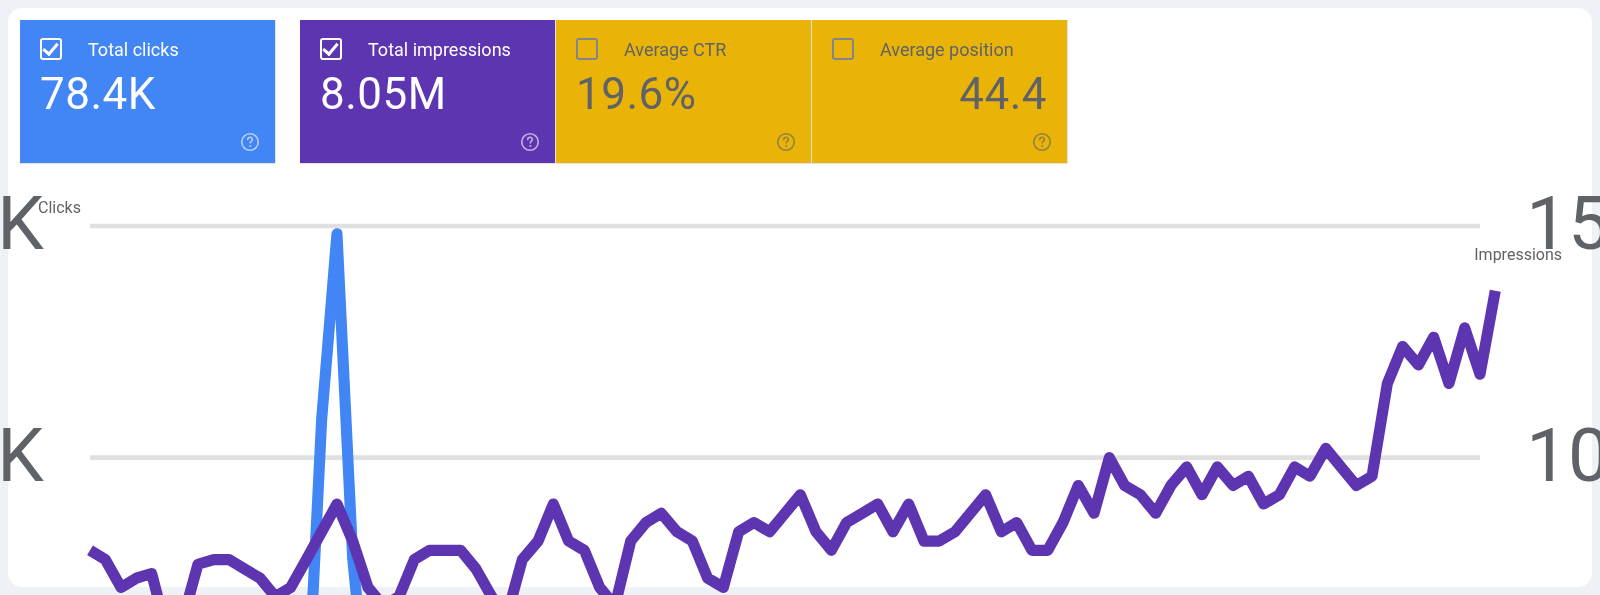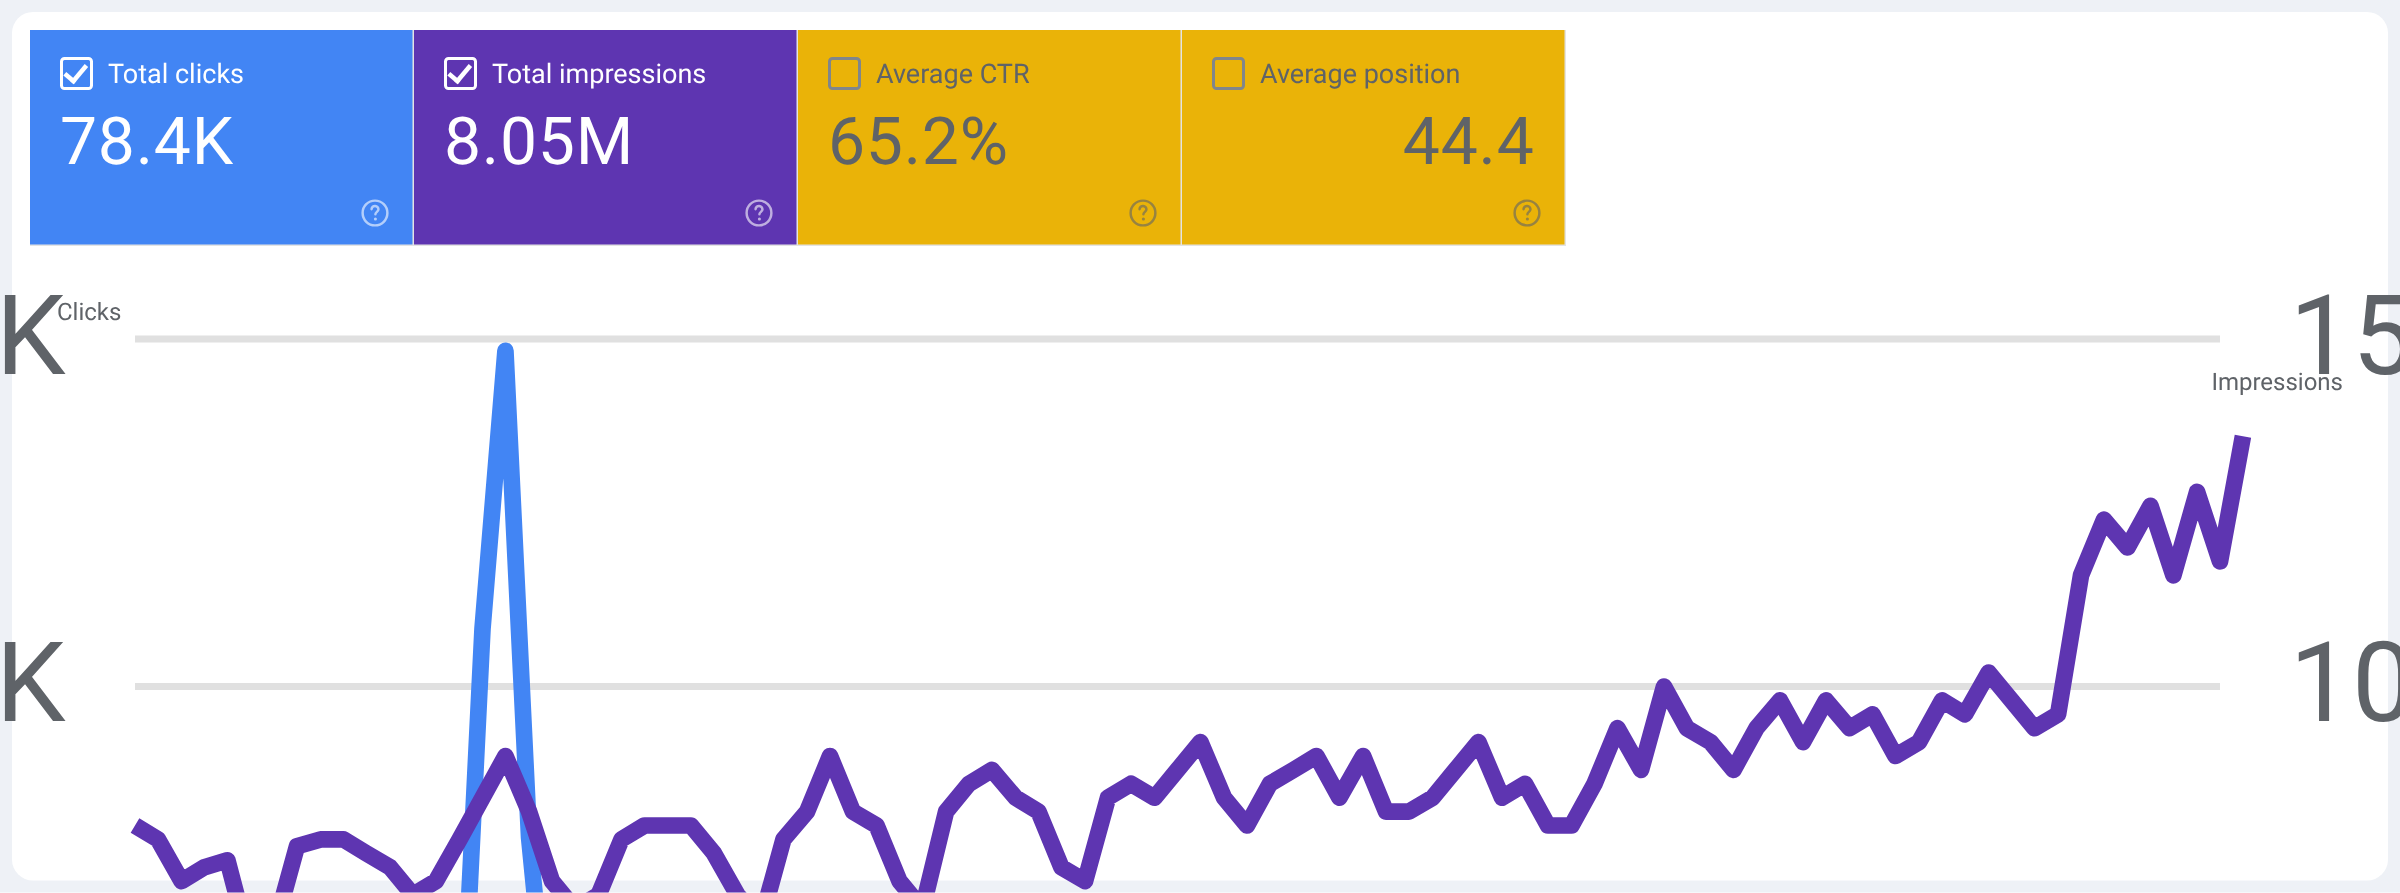--- a/index.html
+++ b/index.html
@@ -33,21 +33,21 @@
     padding: 18px 20px 0 20px;
     border-right: 1px solid #e3e3e3;
     border-bottom: 1px solid #e3e3e3;
     cursor: pointer;
     background: #eab308;
   }
   .tile:last-child { border-right: 1px solid #e3e3e3; text-align: right; }
   .tile .row1 {
     display: flex;
     align-items: center;
-    gap: 10px;
+    gap: 26px;
     margin-bottom: 8px;
   }
   .tile .chk {
     width: 22px; height: 22px;
     border: 2px solid #80868B;
     border-radius: 3px;
     display: inline-flex;
     align-items: center;
     justify-content: center;
     flex: 0 0 auto;
@@ -72,20 +72,21 @@
     bottom: 10px;
     width: 22px; height: 22px;
     color: rgba(95,99,104,0.6);
     cursor: pointer;
   }
   .tile.active-blue {
     background: #4285F4;
   }
   .tile.active-purple {
     background: #5E35B1;
+    margin-left: 24px;
   }
   .tile.active-blue .label,
   .tile.active-purple .label,
   .tile.active-blue .value,
   .tile.active-purple .value {
     color: #fff;
   }
   .tile.active-blue .help,
   .tile.active-purple .help {
     color: rgba(255,255,255,0.6);
@@ -170,21 +171,21 @@
             <circle cx="12" cy="12" r="9" fill="none" stroke="currentColor" stroke-width="1.8"></circle>
             <path d="M9.5 9.2a2.5 2.5 0 0 1 5 .3c0 1.5-2.2 1.9-2.2 3.4" fill="none" stroke="currentColor" stroke-width="1.8" stroke-linecap="round"></path>
             <circle cx="12.3" cy="16.4" r="1.1" fill="currentColor"></circle>
           </svg></span>
       </div>
       <div class="tile">
         <div class="row1">
           <span class="chk"></span>
           <span class="label">Average CTR</span>
         </div>
-        <div class="value">65.2%</div>
+        <div class="value">19.6%</div>
         <span class="help"><svg viewBox="0 0 24 24" width="22" height="22">
             <circle cx="12" cy="12" r="9" fill="none" stroke="currentColor" stroke-width="1.8"></circle>
             <path d="M9.5 9.2a2.5 2.5 0 0 1 5 .3c0 1.5-2.2 1.9-2.2 3.4" fill="none" stroke="currentColor" stroke-width="1.8" stroke-linecap="round"></path>
             <circle cx="12.3" cy="16.4" r="1.1" fill="currentColor"></circle>
           </svg></span>
       </div>
       <div class="tile">
         <div class="row1">
           <span class="chk"></span>
           <span class="label">Average position</span>

